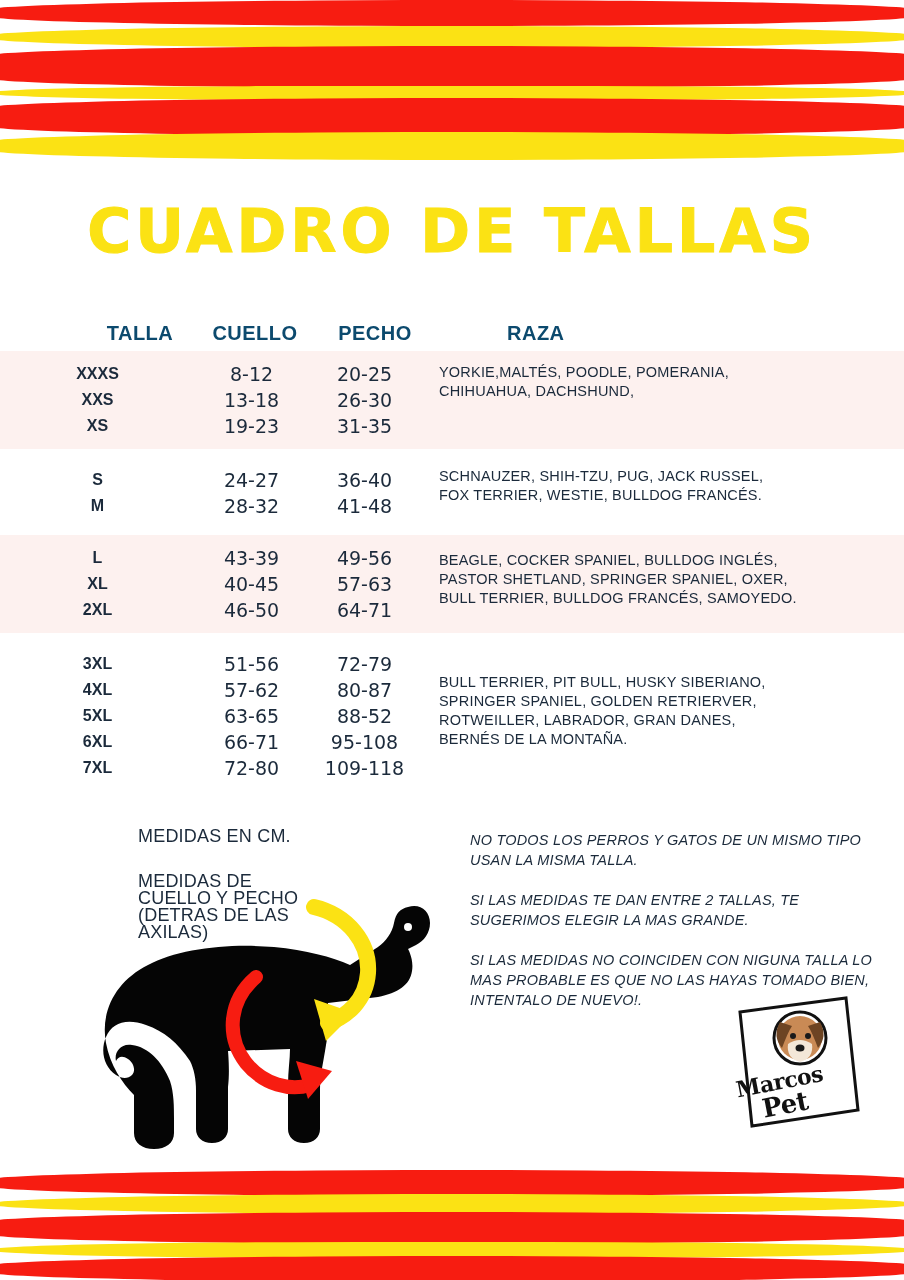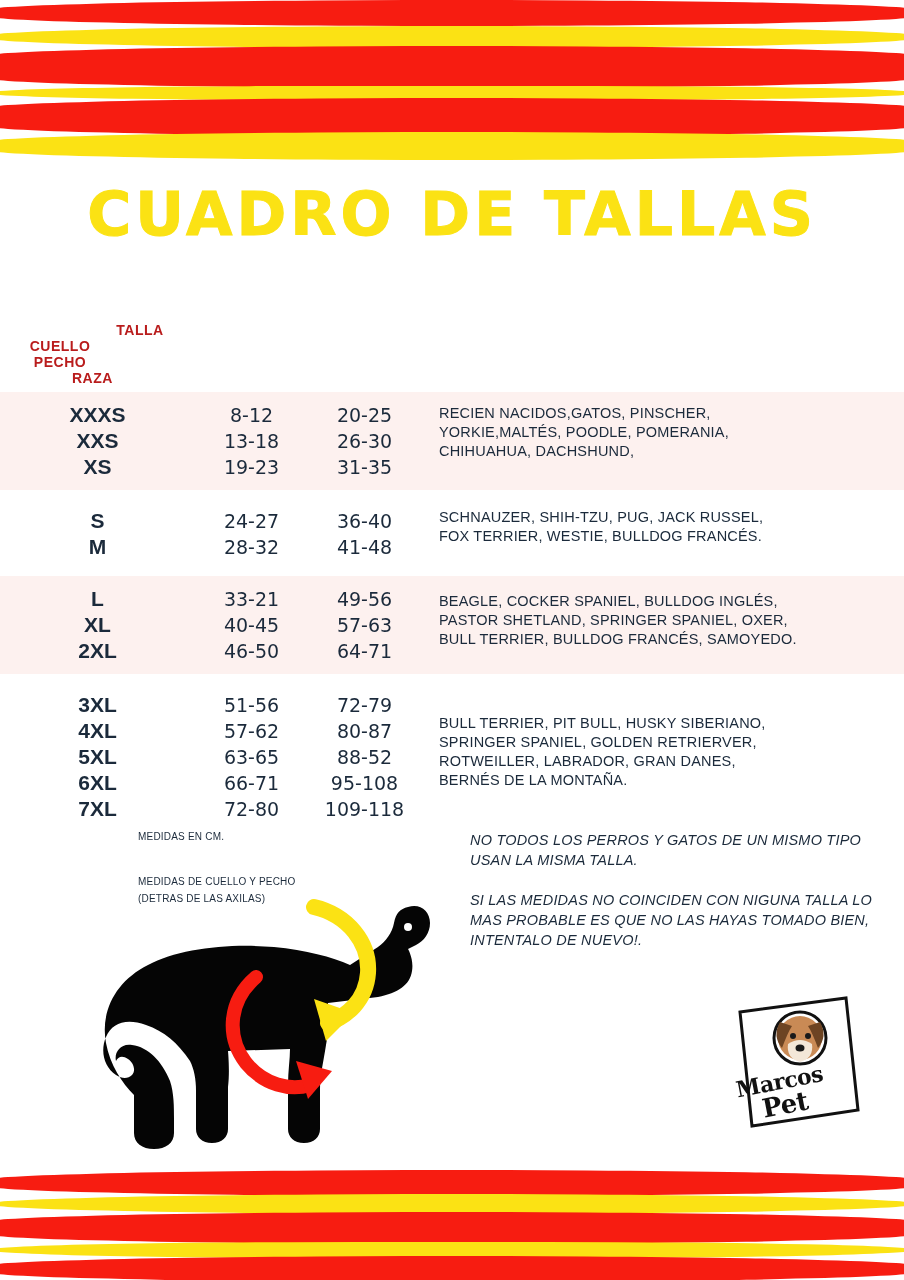--- a/index.html
+++ b/index.html
@@ -29,21 +29,21 @@
   }
   .stripe.red { background: #f71c11; }
   .stripe.yellow { background: #fbe214; }
 
   
   .wavy { border-radius: 50% / 10px; }
 
   
   .title {
     position: absolute;
-    top: 183px;
+    top: 200px;
     left: 0;
     width: 904px;
     text-align: center;
     font-size: 60px;
     line-height: 62px;
     font-weight: bold;
     letter-spacing: 4px;
     color: #fbe214;
     font-family: "DejaVu Sans", sans-serif;
     -webkit-text-stroke: 1px #fbe214;
@@ -53,44 +53,43 @@
   .table-wrap {
     position: absolute;
     top: 322px;
     left: 0;
     width: 904px;
   }
   .hdr {
     display: flex;
     align-items: flex-start;
     padding: 0 0 6px 0;
-    color: #b91c1c;
+    color: #0c4a6e;
     font-weight: bold;
-    font-size: 14px;
+    font-size: 20px;
     letter-spacing: .5px;
-    flex-direction: column;
   }
   .c-talla  { width: 110px; text-align: center; }
   .c-cuello { width: 120px; text-align: center; }
   .c-pecho  { width: 120px; text-align: center; }
   .c-raza   { flex: 1; padding-left: 20px; }
   .hdr .c-talla { margin-left: 85px; }
   .hdr .c-raza { padding-left: 72px; }
 
   .group {
     display: flex;
     align-items: flex-start;
     padding: 10px 0 10px 0;
   }
   .group.shaded { background: #fdf1ef; }
   .size-col { width: 195px; }
   .size-col .cell {
     text-align: center;
     font-weight: bold;
-    font-size: 21px;
+    font-size: 16px;
     color: #1b2a3b;
     height: 26px;
     line-height: 26px;
   }
   .neck-col, .chest-col { width: 113px; }
   .neck-col .cell, .chest-col .cell {
     text-align: center;
     font-size: 19px;
     color: #1b2a3b;
     height: 26px;
@@ -111,21 +110,21 @@
   .breed-pad-1 { padding-top: 2px; }
   .breed-pad-2 { padding-top: 6px; }
   .breed-pad-4 { padding-top: 22px; }
 
   
   .left-notes {
     position: absolute;
     left: 138px;
     top: 828px;
     width: 190px;
-    font-size: 10px;
+    font-size: 18px;
     line-height: 17px;
     color: #1b2a3b;
     letter-spacing: .2px;
   }
   .left-notes .n2 { margin-top: 28px; }
 
   .right-notes {
     position: absolute;
     left: 470px;
     top: 830px;
@@ -205,21 +204,20 @@
       <div class="cell">8-12</div>
       <div class="cell">13-18</div>
       <div class="cell">19-23</div>
     </div>
     <div class="chest-col">
       <div class="cell">20-25</div>
       <div class="cell">26-30</div>
       <div class="cell">31-35</div>
     </div>
     <div class="breed-col breed-pad-1">
-      <div class="bline">RECIEN NACIDOS,GATOS, PINSCHER,</div>
       <div class="bline">YORKIE,MALTÉS, POODLE, POMERANIA,</div>
       <div class="bline">CHIHUAHUA, DACHSHUND,</div>
     </div>
   </div>
 
   <div class="group" style="padding-top:18px;padding-bottom:16px;">
     <div class="size-col">
       <div class="cell">S</div>
       <div class="cell">M</div>
     </div>
@@ -237,21 +235,21 @@
     </div>
   </div>
 
   <div class="group shaded">
     <div class="size-col">
       <div class="cell">L</div>
       <div class="cell">XL</div>
       <div class="cell">2XL</div>
     </div>
     <div class="neck-col">
-      <div class="cell">33-21</div>
+      <div class="cell">43-39</div>
       <div class="cell">40-45</div>
       <div class="cell">46-50</div>
     </div>
     <div class="chest-col">
       <div class="cell">49-56</div>
       <div class="cell">57-63</div>
       <div class="cell">64-71</div>
     </div>
     <div class="breed-col breed-pad-2">
       <div class="bline">BEAGLE, COCKER SPANIEL, BULLDOG INGLÉS,</div>
@@ -292,20 +290,21 @@
 
 </div>
 
 <div class="left-notes">
   <div class="n1">MEDIDAS EN CM.</div>
   <div class="n2">MEDIDAS DE CUELLO Y PECHO (DETRAS DE LAS AXILAS)</div>
 </div>
 
 <div class="right-notes">
   <p>NO TODOS LOS PERROS Y GATOS DE UN MISMO TIPO USAN LA MISMA TALLA.</p>
+  <p>SI LAS MEDIDAS TE DAN ENTRE 2 TALLAS, TE SUGERIMOS ELEGIR LA MAS GRANDE.</p>
   <p>SI LAS MEDIDAS NO COINCIDEN CON NIGUNA TALLA LO MAS PROBABLE ES QUE NO LAS HAYAS TOMADO BIEN, INTENTALO DE NUEVO!.</p>
 </div>
 
 <div class="dog">
   <svg viewBox="0 0 370 280" width="370" height="280" xmlns="http://www.w3.org/2000/svg">
 
     <path fill="#050505" d="
       M330 22
       C342 18 352 26 352 38
       C352 48 346 56 338 60

